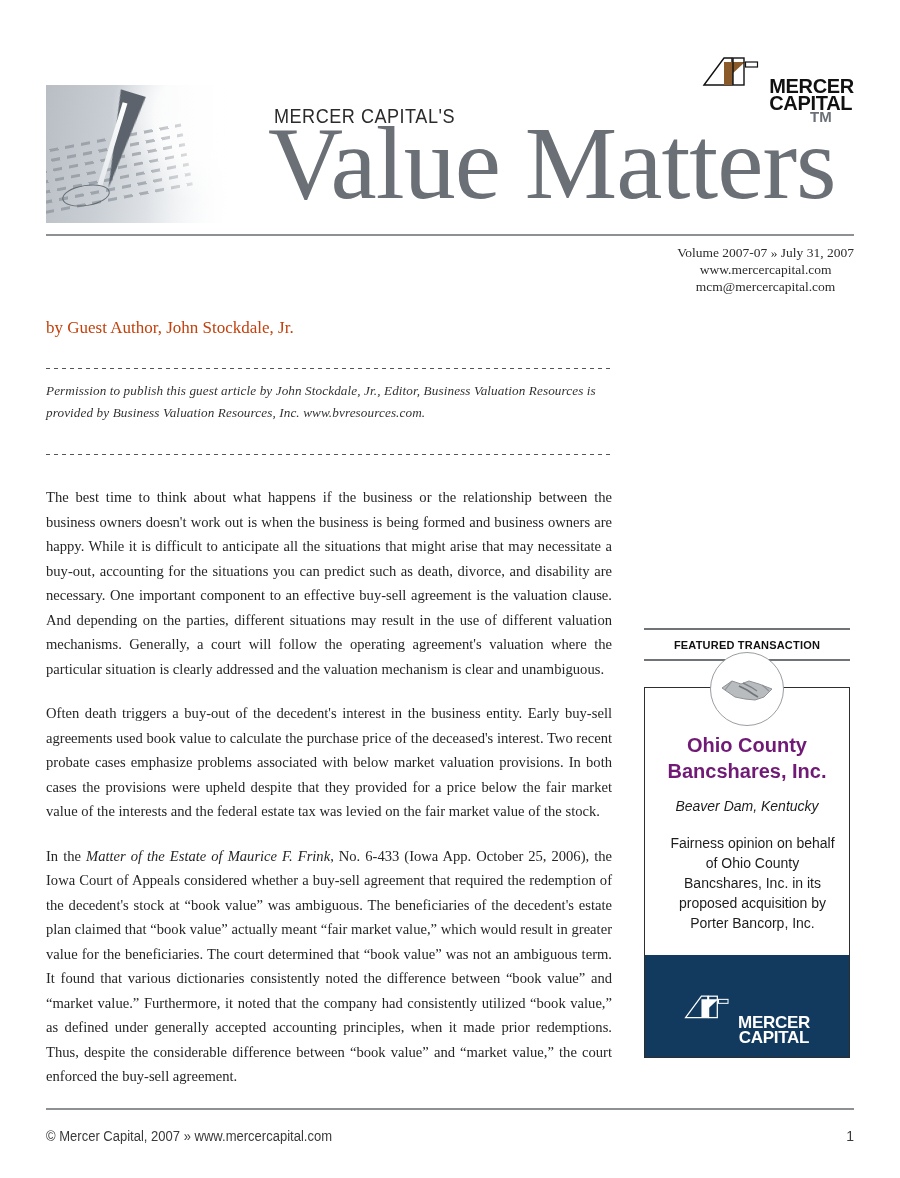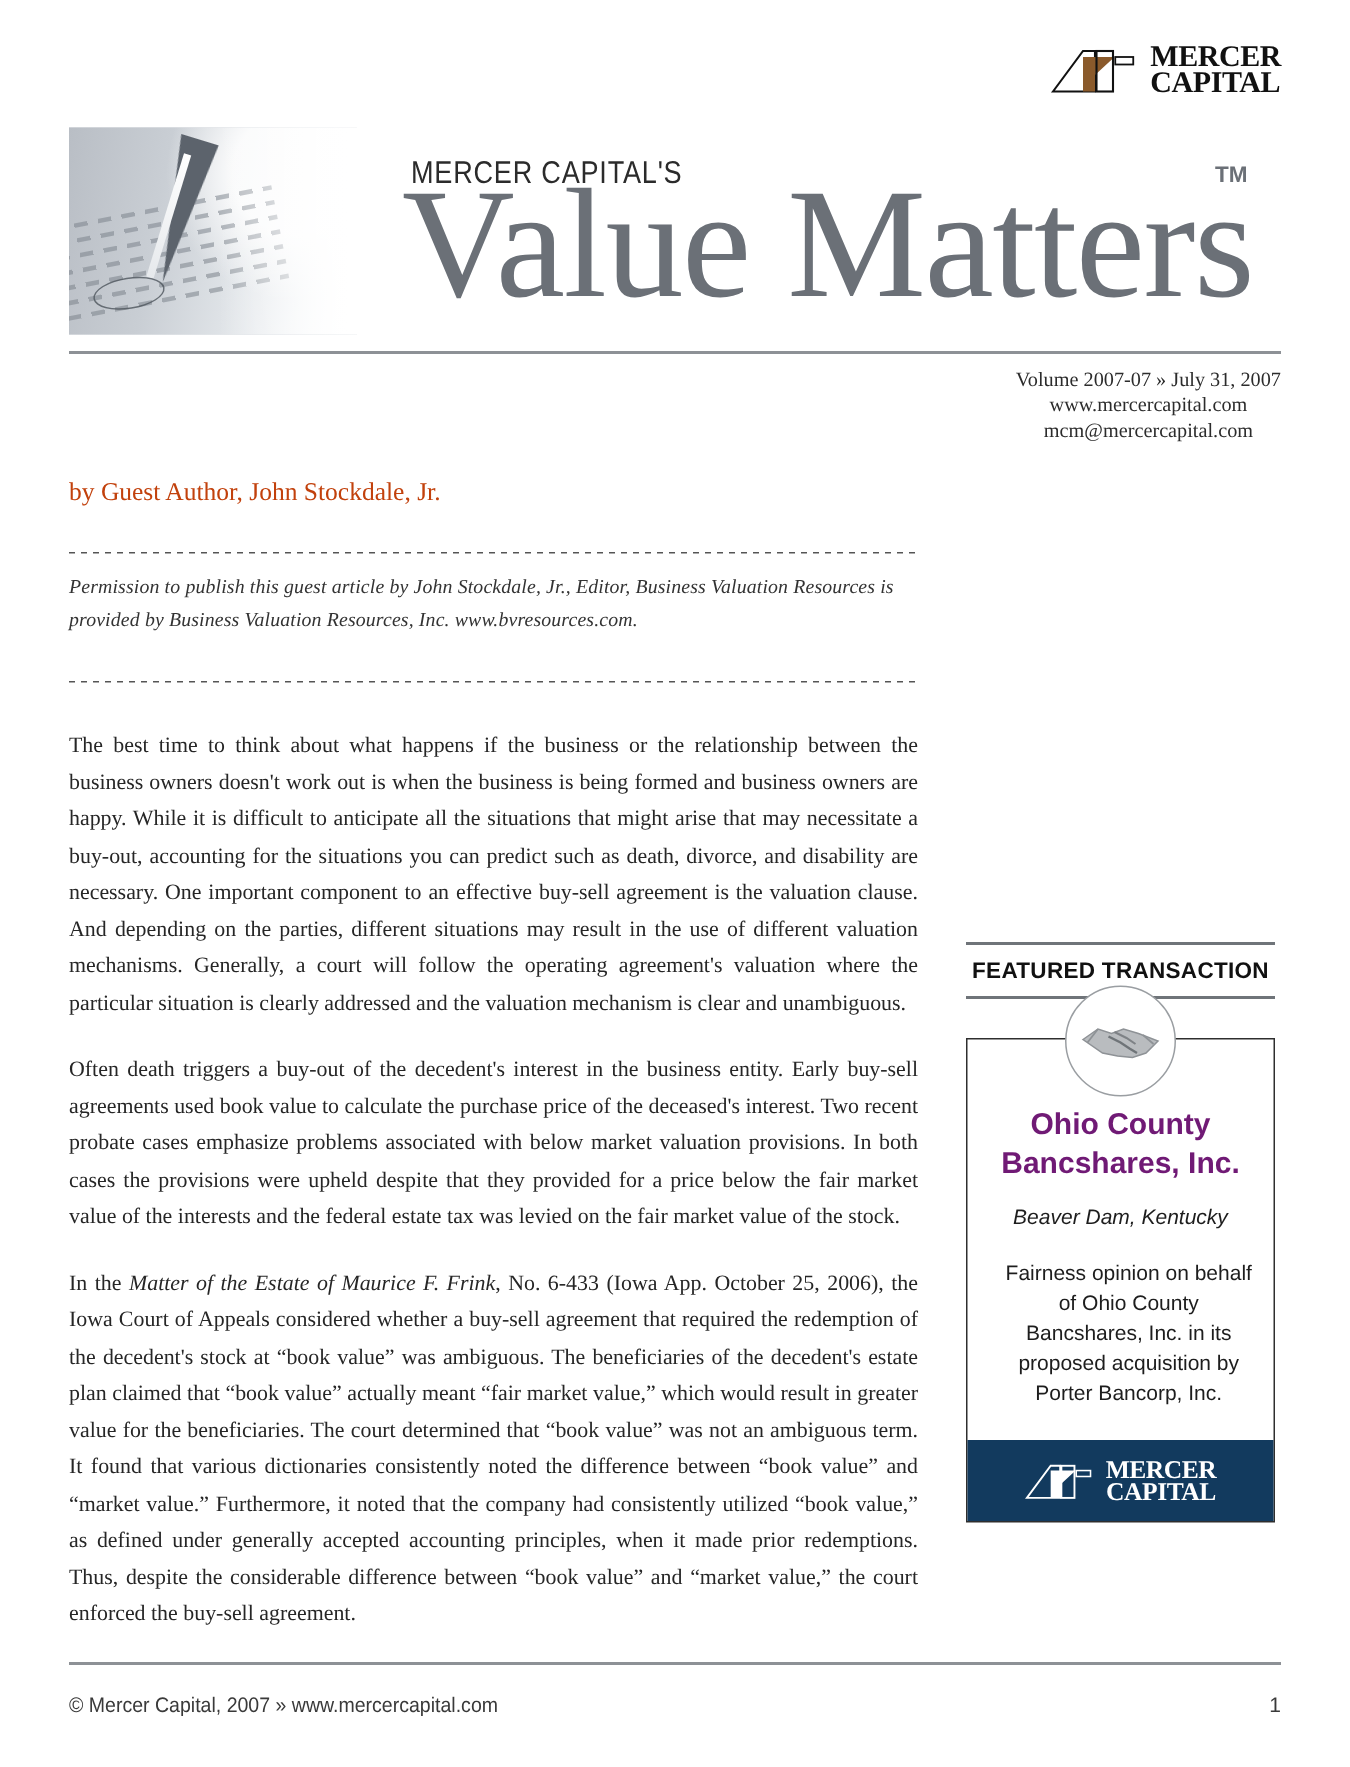--- a/index.html
+++ b/index.html
@@ -24,26 +24,27 @@
   }
   .corp-logo {
     position: absolute;
     right: 0; top: 0;
     display: flex;
     align-items: center;
     gap: 9px;
   }
   .corp-mark { width: 58px; height: 34px; display:block; }
   .corp-word {
-    font-family: Liberation Serif, serif;
+    font-family: Liberation Sans, sans-serif;
     font-weight: bold;
     font-size: 20px;
     line-height: 17px;
     letter-spacing: -0.3px;
     color: #111111;
+    margin-top: 48px;
   }
 
   .photo {
     position: absolute;
     left: 0; top: 55px;
     width: 192px; height: 138px;
     background:
       radial-gradient(circle at 78% 22%, rgba(255,255,255,0.85) 0 22%, rgba(255,255,255,0) 46%),
       linear-gradient(100deg, #b9bec5 0%, #c9ced4 32%, #dfe3e7 58%, #f3f5f7 82%, #ffffff 100%),
       linear-gradient(#cdd2d8, #cdd2d8);
@@ -187,21 +188,21 @@
   
   .sidebar {
     position: absolute;
     left: 644px; top: 628px;
     width: 206px;
   }
   .ft-rule { height: 2px; background: #6f7479; }
   .ft-label {
     font-family: "Liberation Sans", sans-serif;
     font-weight: bold;
-    font-size: 15px;
+    font-size: 11px;
     letter-spacing: .2px;
     text-align: center;
     color: #111111;
     padding: 9px 0 8px 0;
   }
   .tombstone {
     position: relative;
     margin-top: 26px;
     border: 1.3px solid #2e2e2e;
     background: #ffffff;

